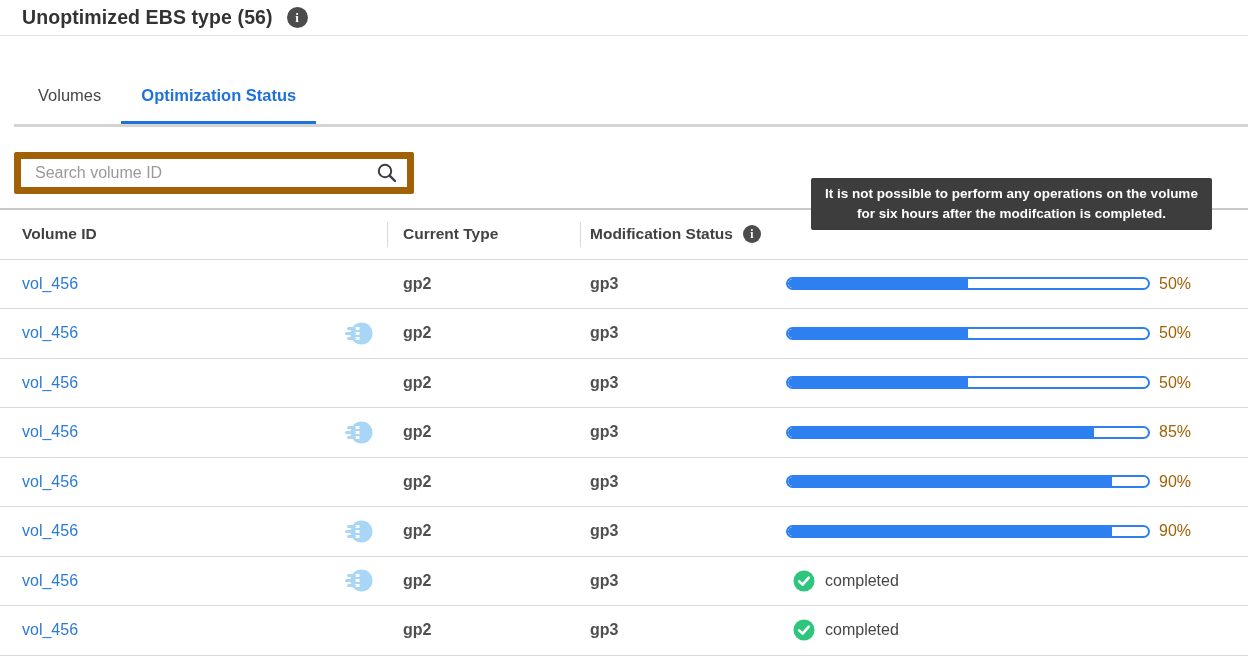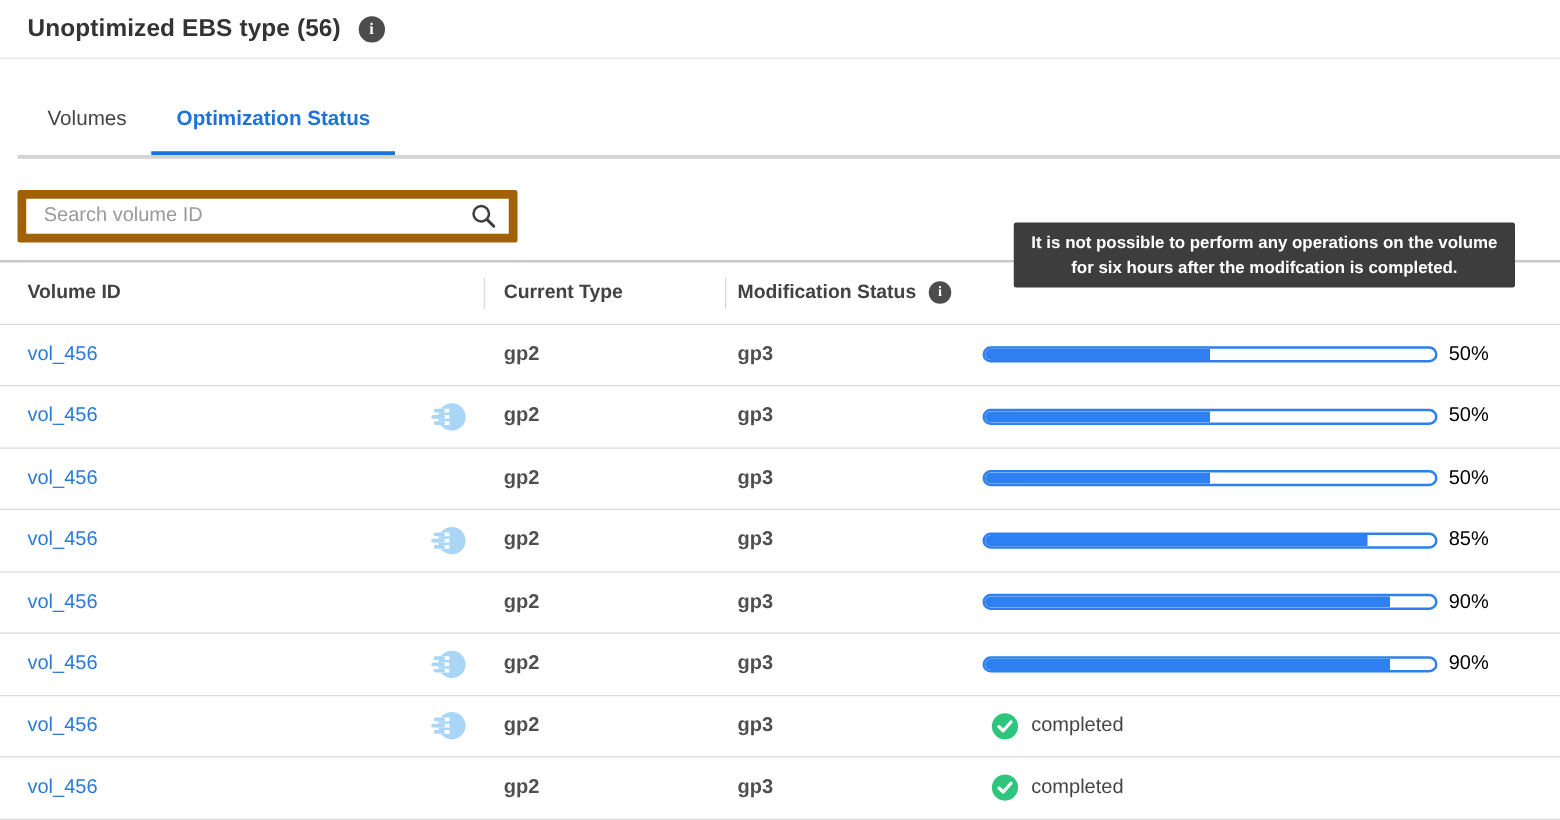--- a/index.html
+++ b/index.html
@@ -3,21 +3,21 @@
 <meta charset="utf-8">
 <style>
   * { box-sizing: border-box; margin: 0; padding: 0; }
   html,body { width: 1248px; height: 656px; background: #ffffff;
     font-family: "Liberation Sans", "DejaVu Sans", sans-serif; color: #3d3d3d;
     position: relative; overflow: hidden; }
 
   .page { position: absolute; inset: 0; }
 
   
-  .page-header { position: absolute; top: 0; left: 0; right: 0; height: 47px;
+  .page-header { position: absolute; top: 0; left: 0; right: 0; height: 36px;
     border-bottom: 1px solid #e4e4e4; display: flex; align-items: center; padding-left: 22px; }
   .page-title { font-size: 19.5px; font-weight: 600; color: #333333; letter-spacing: .1px; }
   .info-badge { display: inline-flex; align-items: center; justify-content: center;
     border-radius: 50%; background: #4c4c4c; color: #ffffff; font-weight: 700;
     font-family: "Liberation Serif", "DejaVu Serif", serif; cursor: pointer; }
   .info-badge.lg { width: 21px; height: 21px; font-size: 13px; margin-left: 14px; }
   .info-badge.sm { width: 18px; height: 18px; font-size: 11.5px; margin-left: 10px; }
 
   
   .tabs { position: absolute; top: 86px; left: 18px; height: 38px; display: flex; }
@@ -52,21 +52,21 @@
   .th.c4 .hlabel { margin-left: 2px; display: flex; align-items: center; }
 
   .vol-link { color: #2b7ad8; font-size: 16px; text-decoration: none; cursor: pointer; }
   .type-text { color: #4f4f4f; font-size: 16px; font-weight: bold; }
 
   .fast-icon { width: 30px; height: 25px; display: inline-flex; }
 
   .progress { width: 364px; height: 13px; border: 2px solid #2e80f0; border-radius: 7px;
     background: #ffffff; overflow: hidden; }
   .progress .fill { height: 100%; background: #2e80f0; border-radius: 5px 0 0 5px; }
-  .pct { font-size: 16px; color: #000000; margin-left: 9px; }
+  .pct { font-size: 16px; color: #a16207; margin-left: 9px; }
 
   .done { display: inline-flex; align-items: center; }
   .done .check { width: 22px; height: 22px; margin-left: 7px; }
   .done-label { font-size: 16px; color: #454545; margin-left: 10px; }
 
   
   .tooltip { position: absolute; top: 178px; left: 811px; width: 401px; z-index: 20;
     background: #3d3d3d; color: #ffffff; font-size: 13.5px; font-weight: 600;
     line-height: 1.45; padding: 6px 11px 7px 11px; border-radius: 2px; text-align: center; }
 </style>

